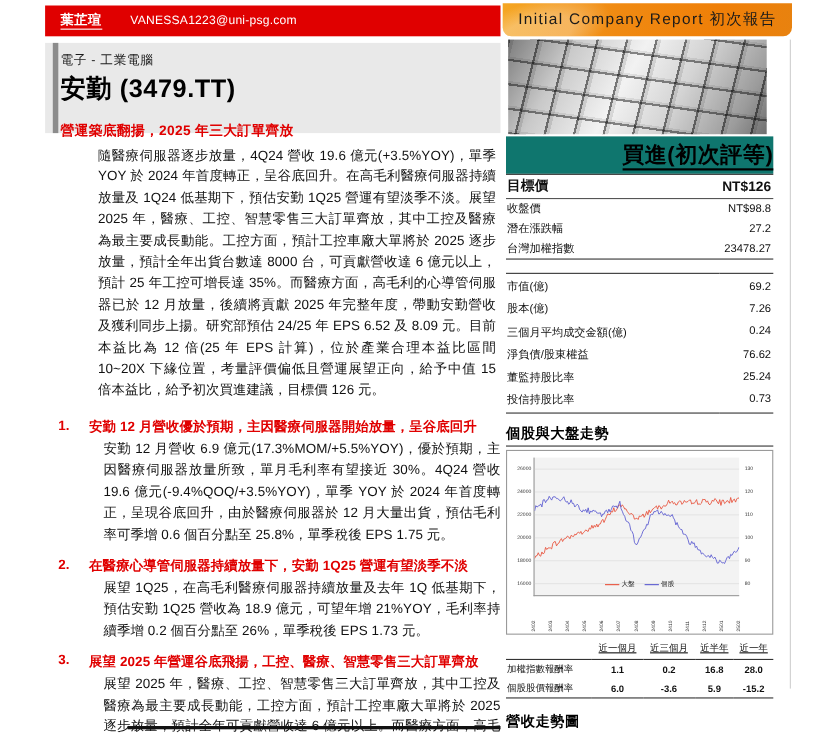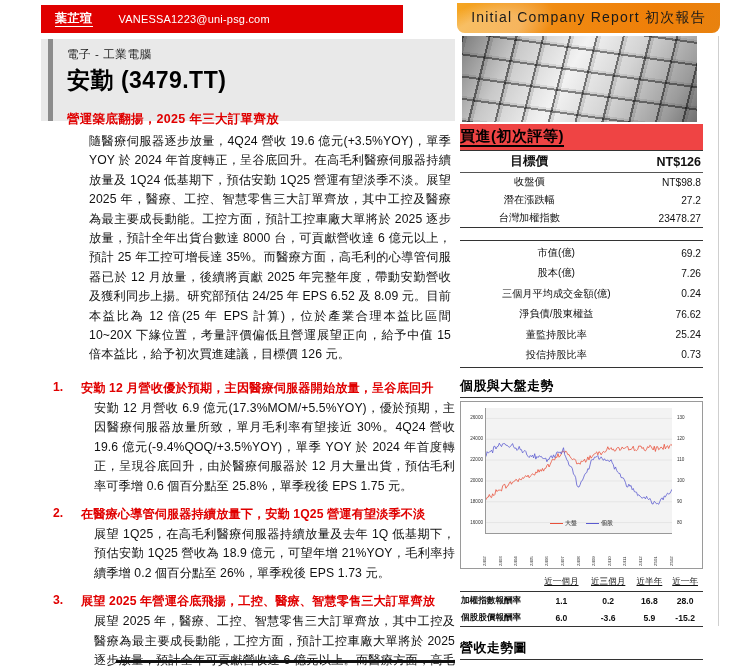--- a/index.html
+++ b/index.html
@@ -8,21 +8,21 @@
     margin: 0; padding: 0;
     width: 740px; height: 667px;
     background: #ffffff;
     font-family: "Liberation Sans", "DejaVu Sans", sans-serif;
     overflow: hidden;
   }
   .page { position: relative; width: 740px; height: 667px; background:#fff; }
 
   
   .analyst-bar {
-    position: absolute; left: 41px; top: 5px; width: 362px; height: 28px;
+    position: absolute; left: 41px; top: 5px; width: 414px; height: 28px;
     background: #e00000;
     display: flex; align-items: center;
   }
   .analyst-name {
     color: #ffffff; font-size: 12px; font-weight: bold;
     margin-left: 14px; letter-spacing: 0.5px;
     border-bottom: 1px solid #ffffff; padding-bottom: 1px; line-height: 13px;
   }
   .analyst-email {
     color: #ffffff; font-size: 11px; margin-left: 26px;
@@ -41,21 +41,21 @@
     transform: rotate(-18deg);
   }
   .report-tag-label {
     position: relative; color: #1a1a1a; font-size: 14px;
     font-family: "Liberation Sans", sans-serif; letter-spacing: 1.2px;
   }
 
   
   .left-col { position: absolute; left: 41px; top: 39px; width: 414px; }
   .title-block {
-    position: relative; background: #e9e9e9; padding: 8px 0 6px 26px;
+    position: relative; background: #e9e9e9; padding: 8px 0 6px 14px;
     height: 82px;
   }
   .title-block::before {
     content: ""; position: absolute; left: 7px; top: 0; bottom: 0; width: 5px;
     background: #8c8c8c;
   }
   .sector { font-size: 11.5px; color: #1a1a1a; letter-spacing: 0.6px; margin-bottom: 1px; }
   .company-title {
     font-size: 23px; font-weight: bold; color: #000;
     letter-spacing: 0.5px; line-height: 34px; margin: 0;
@@ -101,30 +101,30 @@
         rgba(255,255,255,0.0) 5px 26px),
       repeating-linear-gradient(8deg,
         rgba(0,0,0,0.45) 0 2px,
         rgba(0,0,0,0.08) 2px 4px,
         rgba(255,255,255,0.0) 4px 22px),
       linear-gradient(120deg, #7d7d7d 0%, #c9c9c9 22%, #f2f2f2 45%, #d4d4d4 65%, #9b9b9b 88%, #6f6f6f 100%);
     filter: blur(0.4px);
   }
 
   .rating-banner {
-    margin-top: 2px; width: 243px; background: #ef4444;
-    text-align: left; padding: 3px 0 4px 0;
-    font-size: 15px; font-weight: bold; color: #000;
+    margin-top: 2px; width: 243px; background: #0f766e;
+    text-align: right; padding: 3px 0 4px 0;
+    font-size: 20px; font-weight: bold; color: #000;
     letter-spacing: 0.5px;
   }
   .rating-banner span { border-bottom: 2px solid #000; padding-bottom: 1px; }
 
   table.kv { width: 243px; border-collapse: collapse; }
   table.kv td { padding: 2px 2px 2px 1px; color: #111; }
-  td.k { text-align: center; }
+  td.k { text-align: left; }
   td.v { text-align: right; }
   tr.target td { font-size: 12.5px; font-weight: bold; }
   tr.target { border-bottom: 1px solid #555; }
   .kv-top { border-top: 1.6px solid #333; border-bottom: 1px solid #777; }
   tr.sub td { font-size: 10.2px; }
   .kv-endline { border-bottom: 1.6px solid #333; }
 
   table.metrics { width: 243px; border-collapse: collapse; margin-top: 12px; }
   table.metrics td { font-size: 10.2px; padding: 3.2px 2px 3.2px 1px; color:#111; }
   table.metrics tr:first-child td { border-top: 1.6px solid #333; padding-top: 5px; }
@@ -157,21 +157,21 @@
     border-top: 1.4px solid; margin-right: 2px; }
 
   
   table.rets { width: 243px; border-collapse: collapse; margin-top: 5px; }
   table.rets th, table.rets td { font-size: 8.6px; color: #111; padding: 2.6px 1px; text-align: center; }
   table.rets th.lbl, table.rets td.lbl { text-align: left; width: 78px; }
   table.rets thead th { font-weight: normal; text-decoration: underline; }
   table.rets thead tr { border-bottom: 1.4px solid #333; }
   table.rets tbody tr:last-child { border-bottom: 1.4px solid #333; }
   table.rets tbody td { font-weight: bold; }
-  table.rets tbody td.lbl { font-weight: bold; margin-left: 41px; }
+  table.rets tbody td.lbl { font-weight: normal; margin-left: 41px; }
 
   .footer-rule {
     position: absolute; left: 116px; top: 660px; width: 339px;
     border-top: 3px solid #111;
   }
   .right-edge {
     position: absolute; left: 718px; top: 36px; width: 1px; height: 590px;
     background: #cfcfcf;
   }
 </style>

